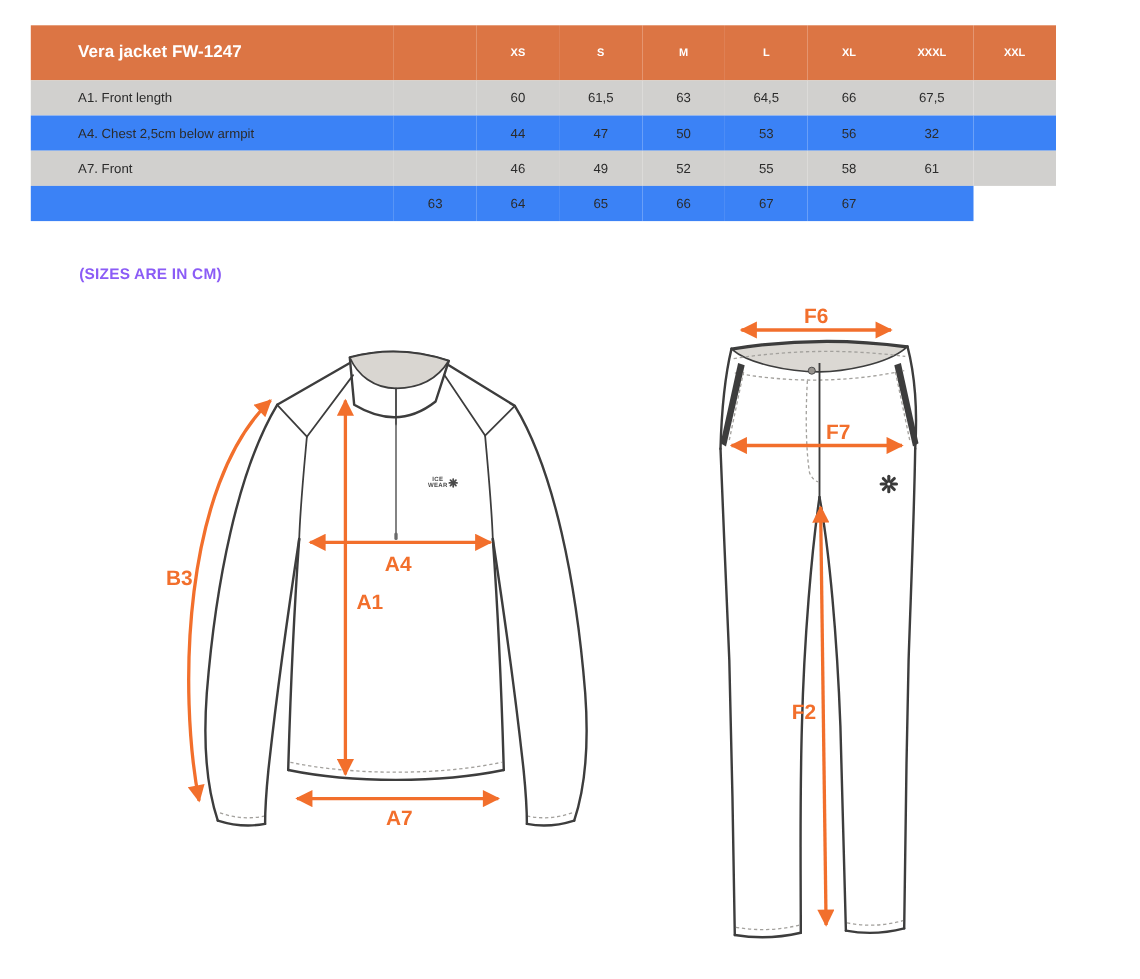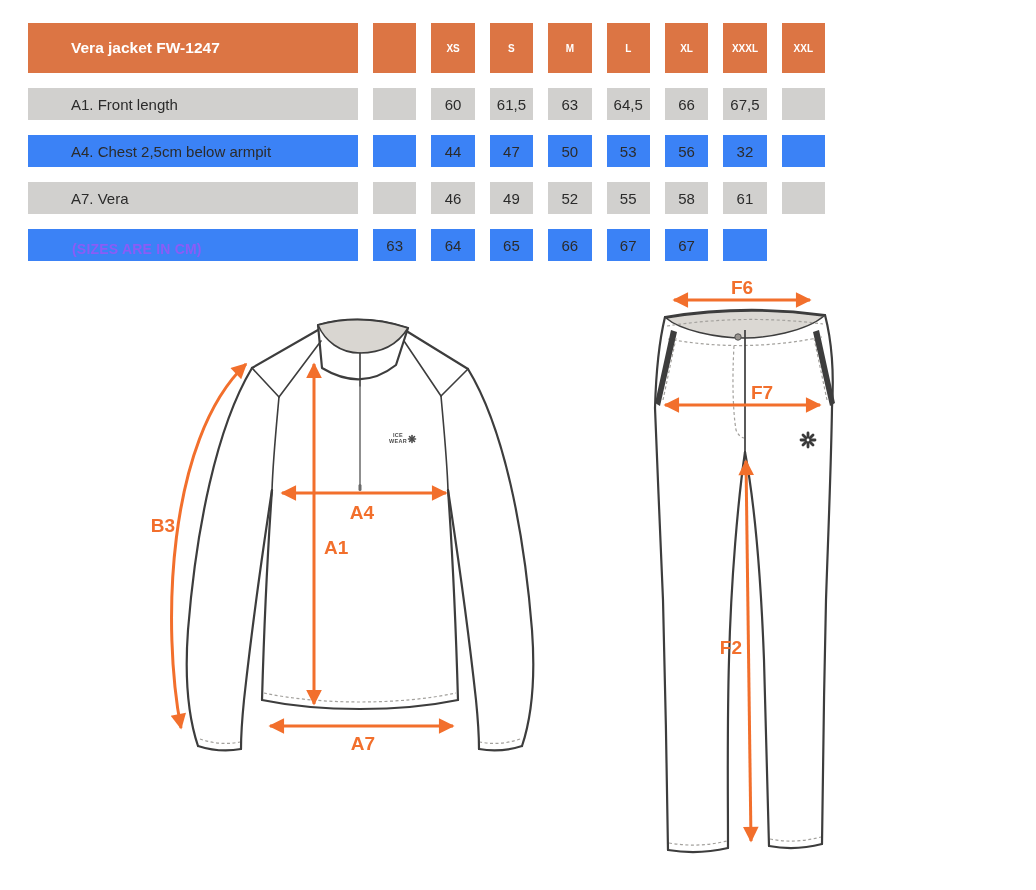--- a/index.html
+++ b/index.html
@@ -2,27 +2,27 @@
 <html><head>
 <meta charset="utf-8">
 <style>
   * { margin:0; padding:0; box-sizing:border-box; }
   html,body { background:#ffffff; }
   body {
     width:1036px; height:890px; position:relative; overflow:hidden;
     font-family:"Liberation Sans", sans-serif; color:#2b2b2b;
   }
   .size-table {
-    position:absolute; left:28px; top:23px; width:797px;
+    position:absolute; left:28px; top:23px; width:932px;
     display:grid;
     grid-template-columns:330px repeat(8, 1fr);
     grid-template-rows:50px repeat(4, 32px);
-    gap:15px;
+    gap:0;
   }
-  .cell { display:flex; align-items:center; justify-content:center; font-size:15px; }
+  .cell { display:flex; align-items:center; justify-content:center; font-size:12px; }
   .hcell { background:#dc7544; color:#ffffff; font-weight:bold; font-size:10px; }
   .lcell { justify-content:flex-start; padding-left:43px; }
   .title-cell { font-size:15.5px; }
   .row-a { background:#d1d0ce; }
   .row-b { background:#3b82f6; }
   .note {
     position:absolute; left:72px; top:241px;
     color:#8b5cf6; font-size:14px; font-weight:600; letter-spacing:.2px;
   }
   .diagram { position:absolute; }
@@ -63,21 +63,21 @@
   <div class="cell row-b lcell">A4. Chest 2,5cm below armpit</div>
   <div class="cell row-b"></div>
   <div class="cell row-b">44</div>
   <div class="cell row-b">47</div>
   <div class="cell row-b">50</div>
   <div class="cell row-b">53</div>
   <div class="cell row-b">56</div>
   <div class="cell row-b">32</div>
   <div class="cell row-b"></div>
 
-  <div class="cell row-a lcell">A7. Vera</div>
+  <div class="cell row-a lcell">A7. Front</div>
   <div class="cell row-a"></div>
   <div class="cell row-a">46</div>
   <div class="cell row-a">49</div>
   <div class="cell row-a">52</div>
   <div class="cell row-a">55</div>
   <div class="cell row-a">58</div>
   <div class="cell row-a">61</div>
   <div class="cell row-a"></div>
 
   <div class="cell row-b"></div>

